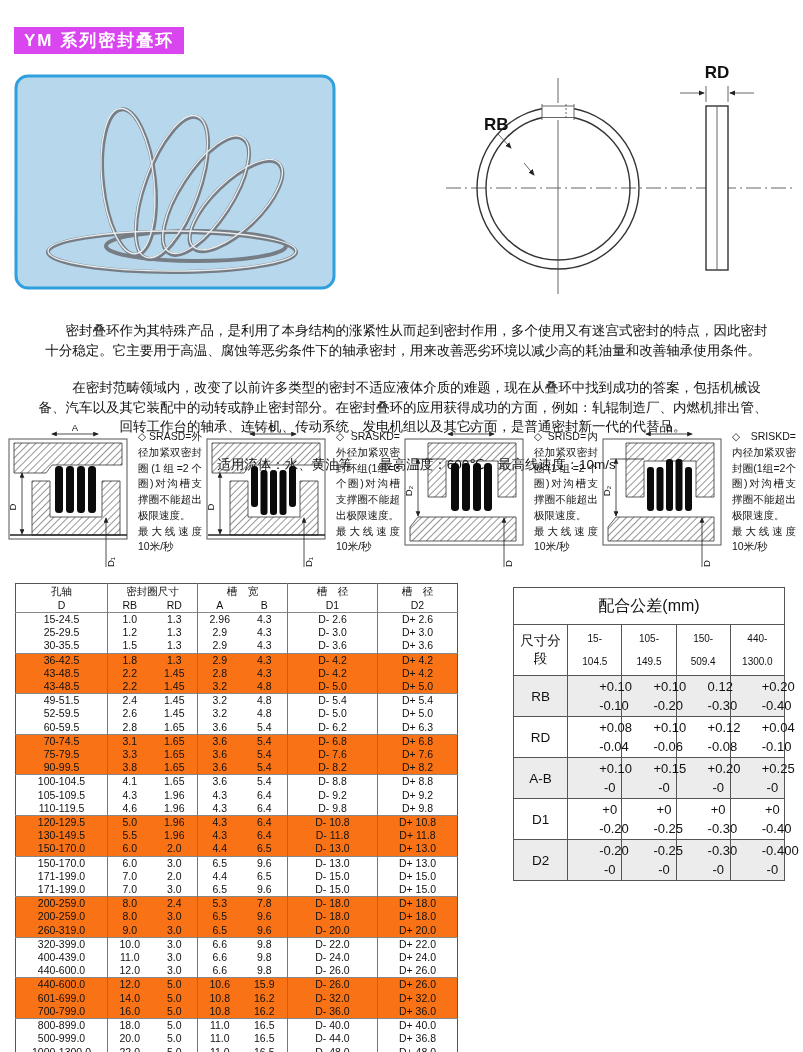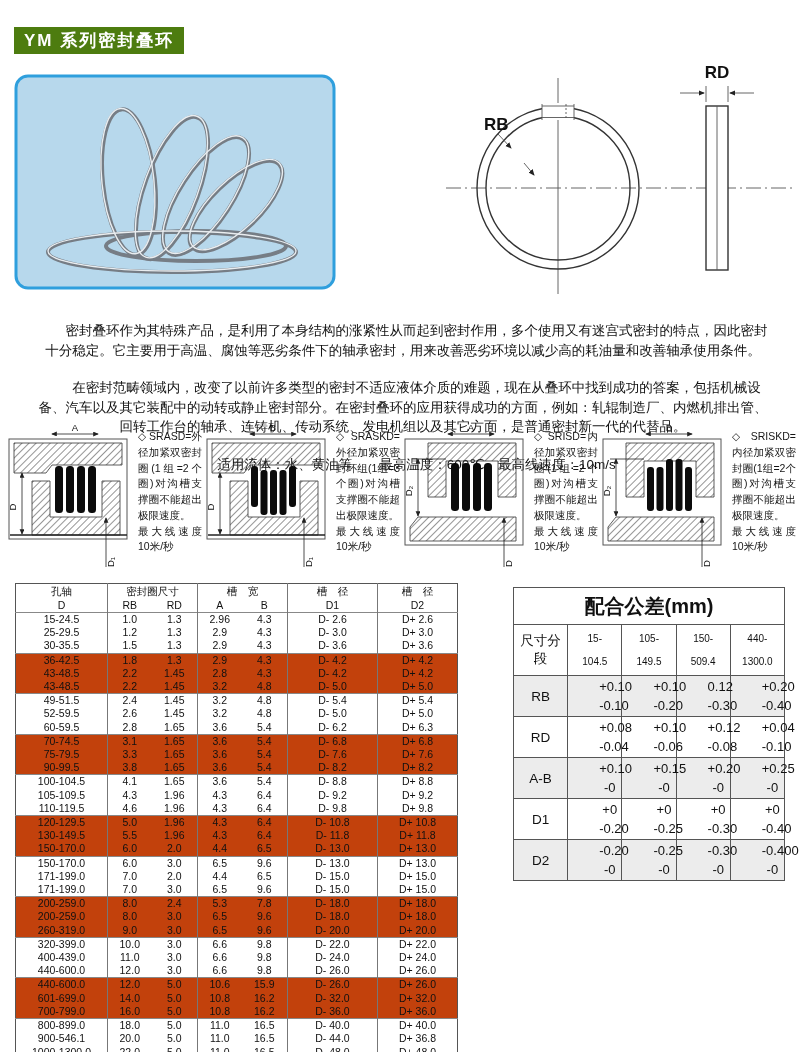--- a/index.html
+++ b/index.html
@@ -4,21 +4,21 @@
 <style>
   html,body{margin:0;padding:0;}
   body{
     width:803px;height:1052px;position:relative;background:#ffffff;
     font-family:"Liberation Sans","DejaVu Sans",sans-serif;color:#111;
     overflow:hidden;
   }
   
   .title-bar{
     position:absolute;left:14px;top:27px;
-    background:#4d7c0f;color:#fff;font-size:17px;font-weight:bold;
+    background:#d946ef;color:#fff;font-size:17px;font-weight:bold;
     padding:3px 10px;letter-spacing:2px;line-height:21px;
   }
   
   .photo{position:absolute;left:14px;top:74px;}
   .drawing{position:absolute;left:438px;top:60px;}
   .ring{fill:none;stroke:#767d85;stroke-width:4;}
   .ring-hi{fill:none;stroke:#e9edf0;stroke-width:1.4;}
   .dline{stroke:#333;stroke-width:1.4;fill:none;}
   .dthin{stroke:#555;stroke-width:0.9;fill:none;}
   .dlbl{font-size:17px;font-weight:bold;fill:#111;}
@@ -44,30 +44,30 @@
   .spec-table{
     position:absolute;left:15px;top:583px;
     border-collapse:collapse;table-layout:fixed;width:442px;
     font-size:10.5px;text-align:center;
   }
   .spec-table{border:1.5px solid #555;}
   .spec-table th{font-weight:normal;font-size:10.5px;line-height:14px;height:14px;padding:0;}
   .spec-table thead{border-bottom:1px solid #555;margin-top:15px;}
   .spec-table td{padding:0;height:13.2px;line-height:13.2px;}
   .spec-table .c0,.spec-table .c2,.spec-table .c4,.spec-table .c5,.spec-table .bR{border-right:1px solid #777;}
-  .spec-table tr.shaded{background:#c2410c;}
+  .spec-table tr.shaded{background:#f97316;}
   .spec-table tr.group-start td{border-top:1px solid #888;}
   
   .tol-table{
     position:absolute;left:513px;top:587px;width:272px;
     border-collapse:collapse;table-layout:fixed;text-align:center;
   }
   .tol-table,.tol-table th,.tol-table td{border:1px solid #555;}
   .tol-table{border-width:1.5px;}
-  .tol-title{height:34px;font-size:20px;font-weight:bold;}
+  .tol-title{height:34px;font-size:16px;font-weight:normal;}
   .tol-label{width:86px;font-weight:normal;font-size:13.5px;}
   .tol-col{height:48px;font-weight:normal;font-size:10px;}
   .tol-col div{line-height:23px;}
   .tol-val{font-size:13px;}
   .tol-val div{line-height:19px;padding-left:30px;}
   .tol-table tr.shaded{background:#ececec;}
   .tol-table tr.datarow{height:40px;}
   .hidden-defs{position:absolute;width:0;height:0;}
 </style>
 </head>
@@ -526,21 +526,21 @@
       <tr class="group-start">
         <td class="c0">800-899.0</td>
         <td class="c1">18.0</td>
         <td class="c2">5.0</td>
         <td class="c3">11.0</td>
         <td class="c4">16.5</td>
         <td class="c5">D- 40.0</td>
         <td class="c6">D+ 40.0</td>
       </tr>
       <tr>
-        <td class="c0">900-546.1</td>
+        <td class="c0">500-999.0</td>
         <td class="c1">20.0</td>
         <td class="c2">5.0</td>
         <td class="c3">11.0</td>
         <td class="c4">16.5</td>
         <td class="c5">D- 44.0</td>
         <td class="c6">D+ 36.8</td>
       </tr>
       <tr>
         <td class="c0">1000-1300.0</td>
         <td class="c1">22.0</td>

